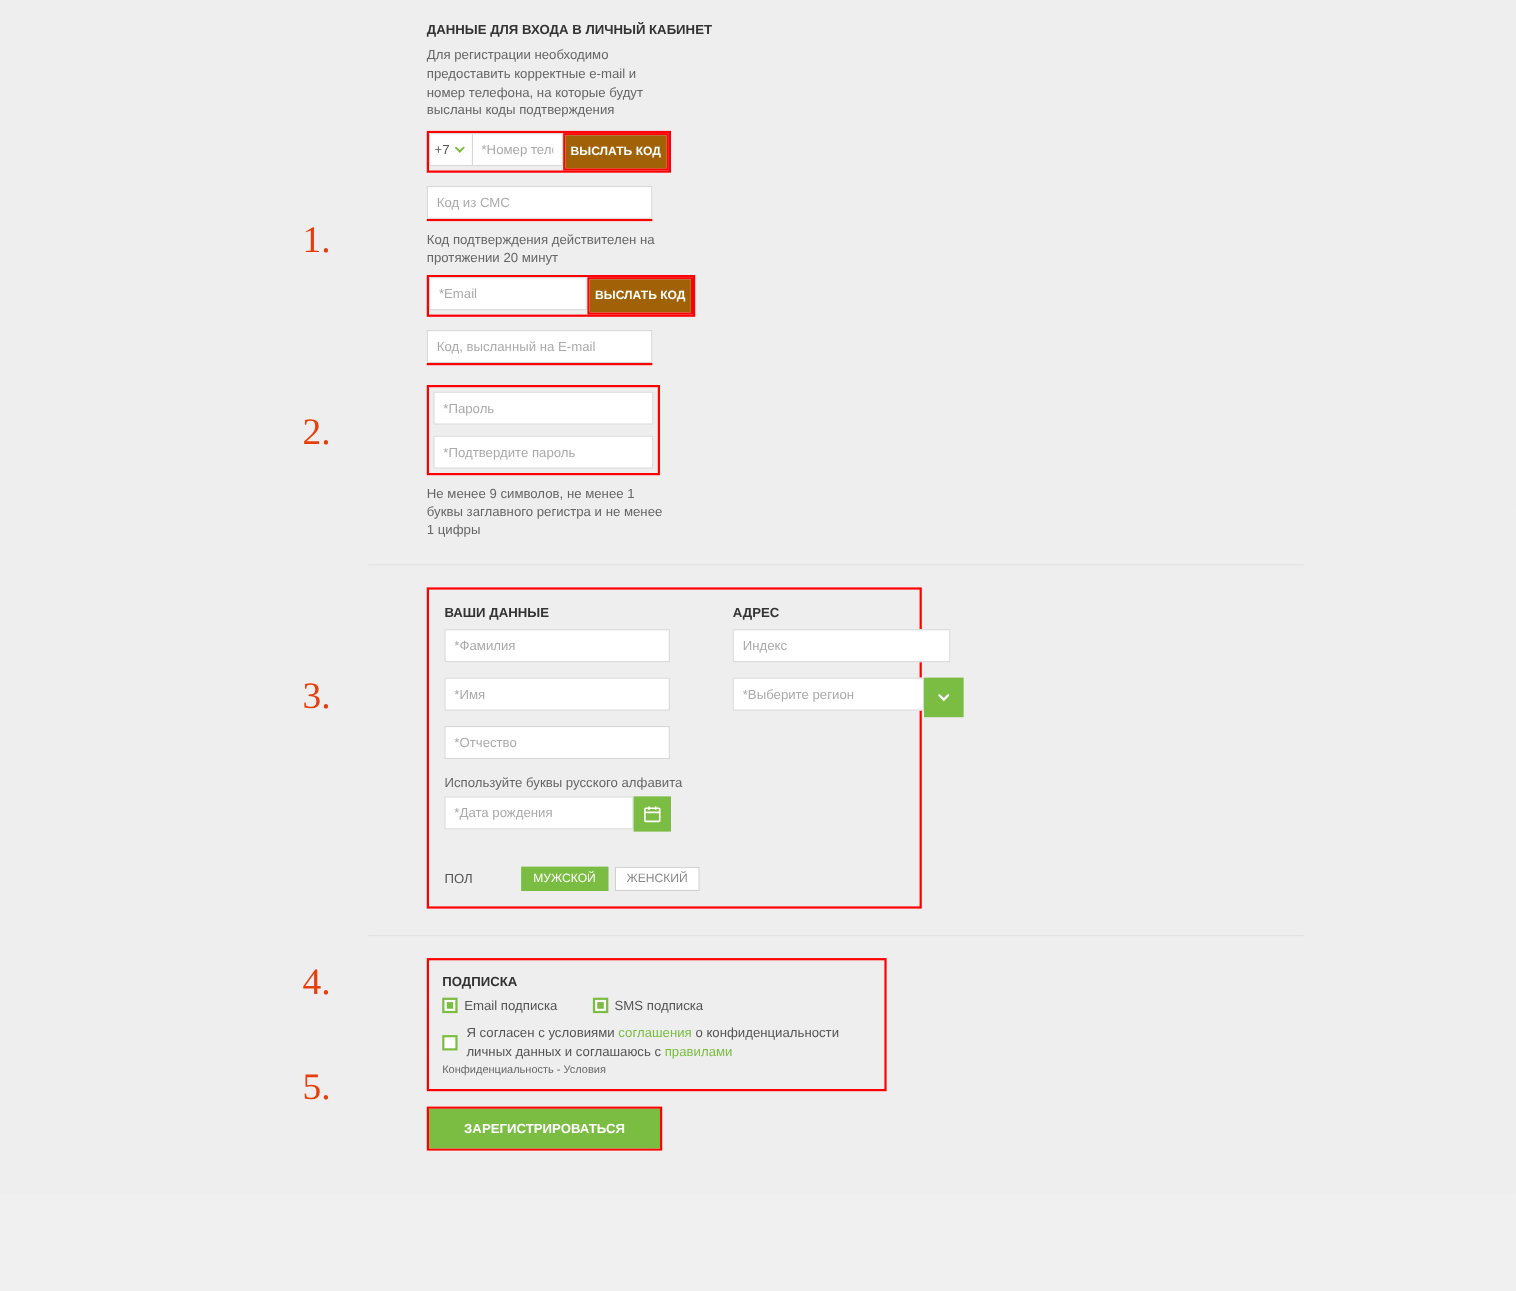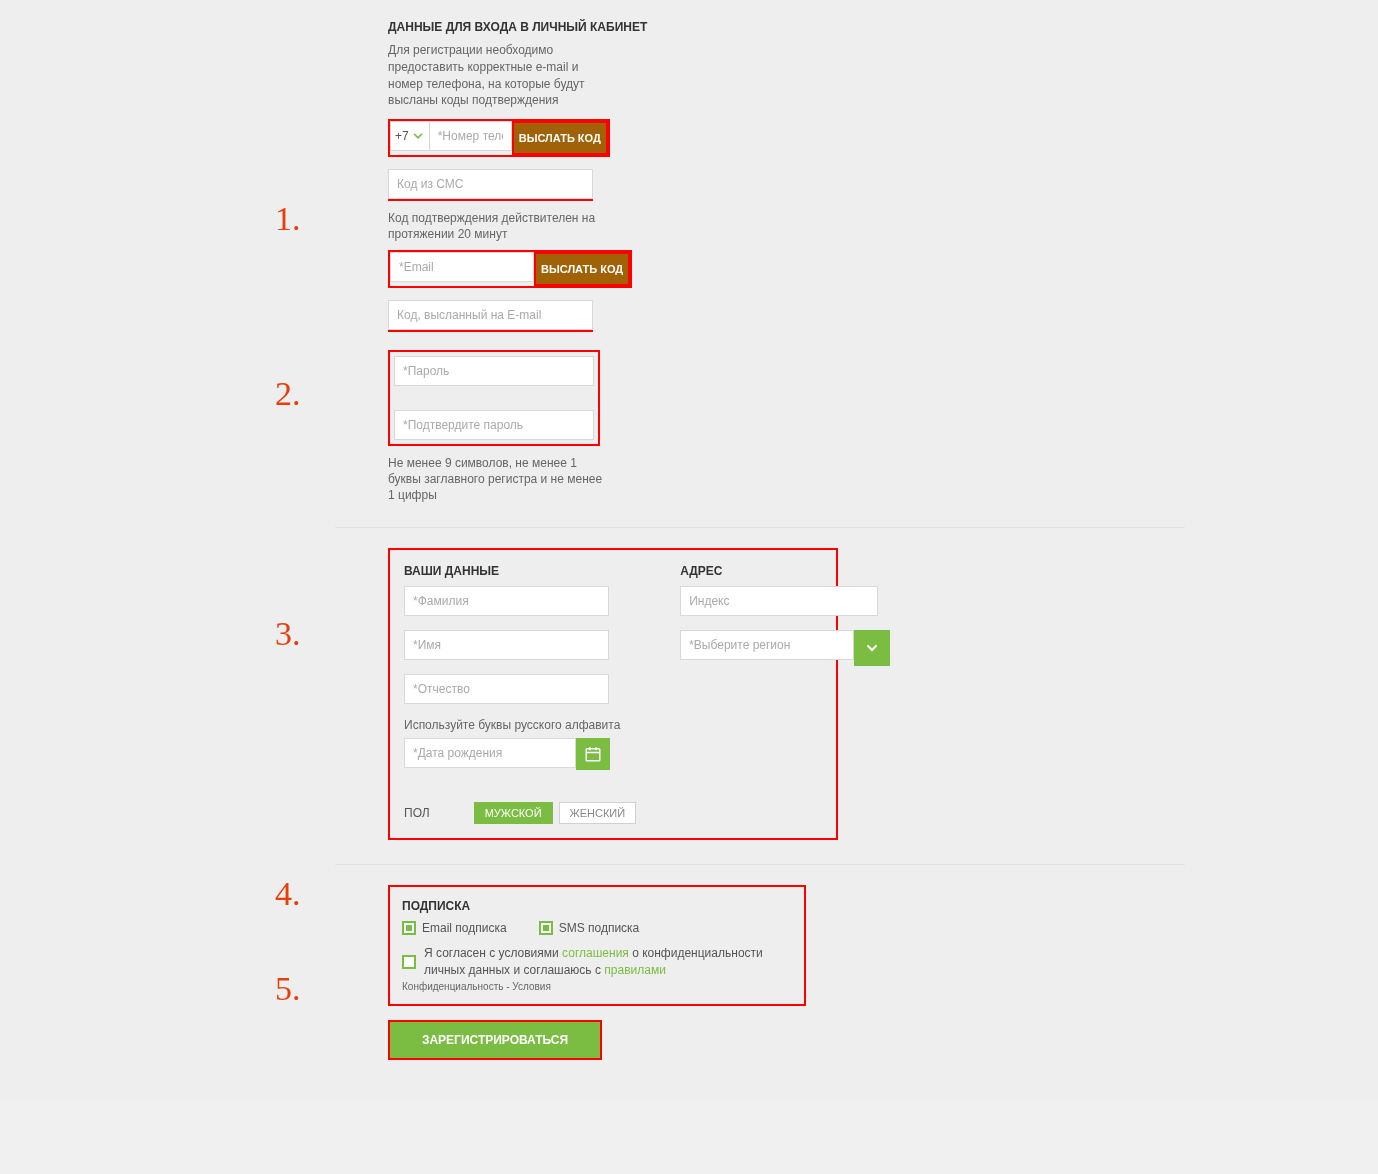--- a/index.html
+++ b/index.html
@@ -13,21 +13,21 @@
   input::placeholder { color: #aaa; }
   .red-border { border: 2px solid #f00; padding: 0; display: inline-block; }
   .phone-row { display: flex; }
   .cc-box { border: 1px solid #d8d8d8; background: #fff; display: flex; align-items: center; padding: 4px 4px; height: 30px; }
   .cc-box span { font-size: 12px; color: #555; margin-right: 2px; }
   .chev { width: 14px; height: 14px; }
   .gray-btn { background: #a16207; color: #fff; font-size: 11px; font-weight: bold; border: none; padding: 0 5px; height: 30px; cursor: pointer; }
   .hint-small { font-size: 12px; color: #666; margin: 10px 0 8px 53px; max-width: 210px; line-height: 1.3; }
   .hint-small2 { font-size: 12px; color: #666; margin: 10px 0 0 53px; max-width: 220px; line-height: 1.3; }
   .divider { border-top: 1px solid #e2e2e2; margin: 24px -10px 20px -10px; }
-  .two-col { display: flex; gap: 44px; justify-content: space-between; }
+  .two-col { display: flex; gap: 30px; justify-content: space-between; }
   .col { flex: 1; }
   .field-full { width: 205px; margin-bottom: 14px; display: block; }
   .field-full2 { width: 198px; margin-bottom: 14px; display: block; }
   .help-text { font-size: 12px; color: #666; margin-bottom: 6px; }
   .dob-row { display: flex; }
   .dob-input { width: 172px; height: 32px; }
   .cal-btn { width: 34px; height: 32px; background: #7bbd42; display: flex; align-items: center; justify-content: center; cursor: pointer; }
   .gender-row { display: flex; align-items: center; margin-top: 32px; }
   .gender-label { font-size: 12px; color: #555; margin-right: 44px; }
   .gender-btn { font-size: 11px; padding: 4px 10px; cursor: pointer; border: 1px solid #d0d0d0; }
@@ -47,21 +47,21 @@
   .recaptcha { border: 1px solid #d8d8d8; background: #f9f9f9; width: 168px; height: 40px; margin-top: 8px; display: flex; align-items: center; padding: 4px 6px; gap: 8px; position: relative; }
   .rc-check { width: 16px; height: 16px; border: 1px solid #bbb; background: #fff; border-radius: 2px; cursor: pointer; }
   .rc-logo { position: absolute; top: 2px; right: 10px; text-align: center; }
   .rc-logo-swirl { width: 18px; height: 18px; margin: 0 auto; }
   .rc-text { font-size: 9px; color: #777; margin-top: -2px; }
   .rc-legal { font-size: 10px; color: #666; margin-top: 2px; }
   .register-btn { background: #7bbd42; color: #fff; border: none; width: 210px; height: 36px; font-size: 12px; font-weight: bold; cursor: pointer; }
   .reg-wrap { border: 2.5px solid #f00; display: inline-block; }
   .sect-block { margin-left: 53px; position: relative; }
   .pw-box { border: 2.5px solid #f00; padding: 4px; display: inline-block; }
-  .pw-box input { width: 200px; margin-bottom: 24px; display: block; }
+  .pw-box input { width: 200px; margin-bottom: 10px; display: block; }
   .pw-box input:last-child { margin-bottom: 0; }
 </style>
 </head>
 <body>
 
 <div class="page-bg">
   <div class="main-container">
 
     <div class="sect-block">
       <div class="section-title">ДАННЫЕ ДЛЯ ВХОДА В ЛИЧНЫЙ КАБИНЕТ</div>

